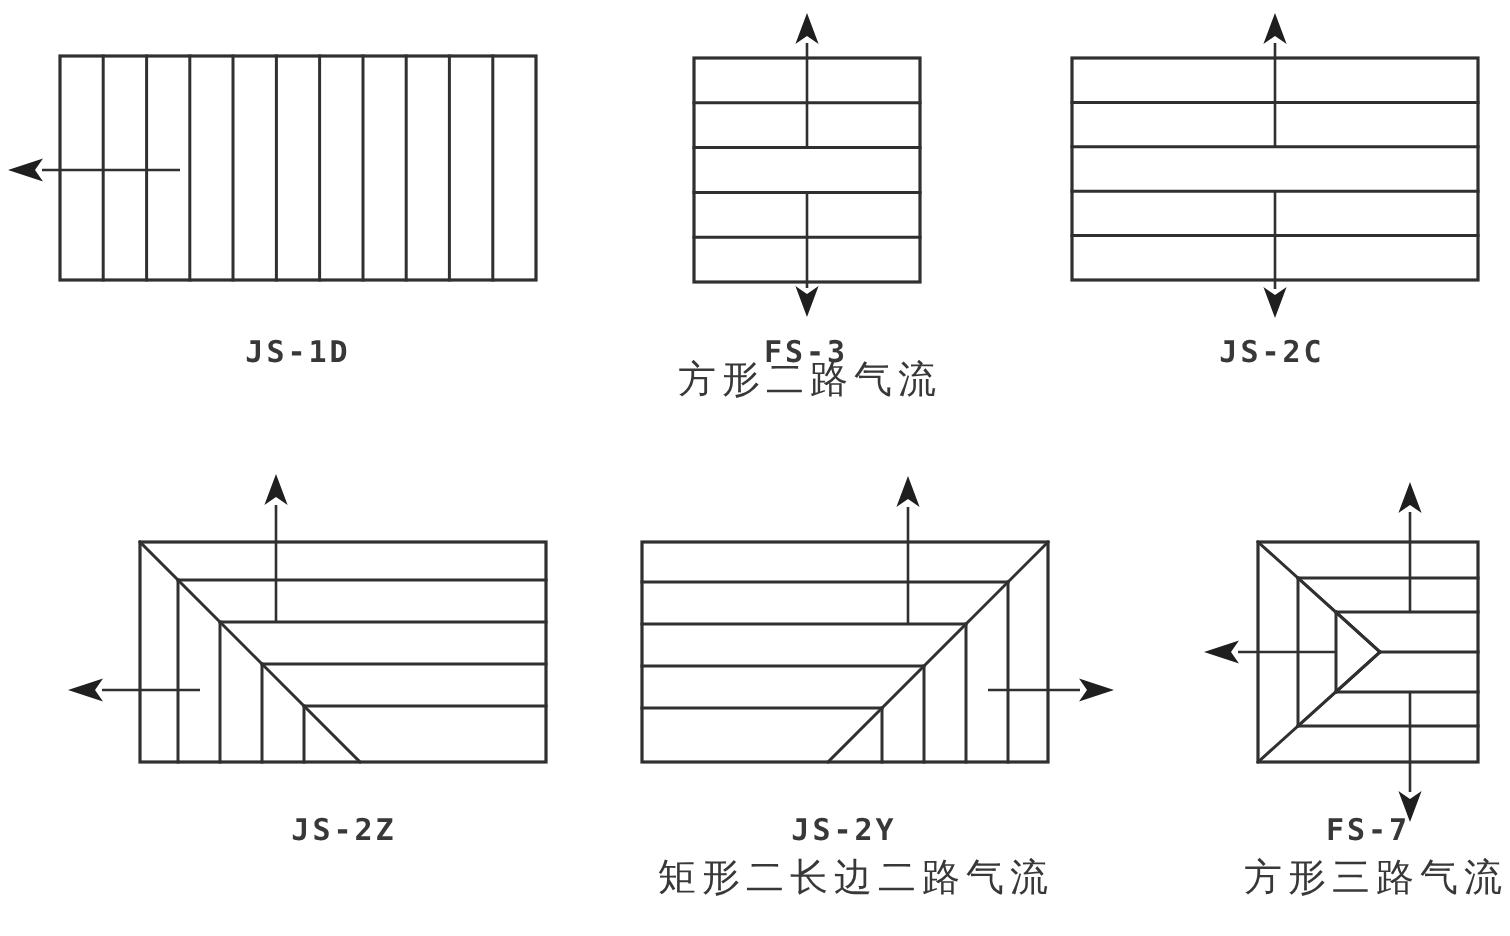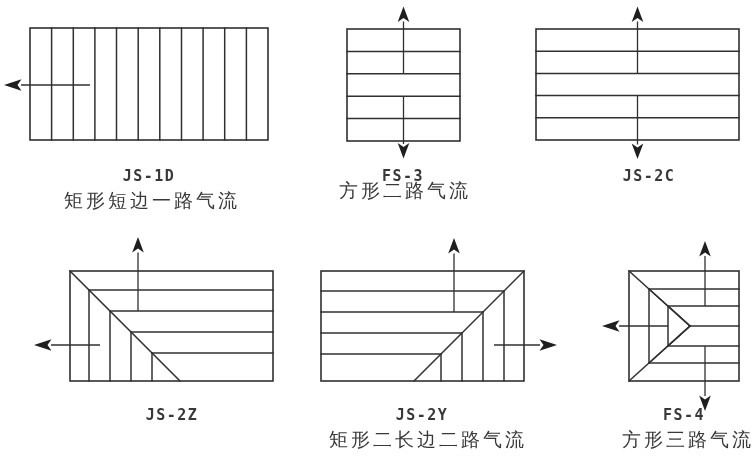--- a/index.html
+++ b/index.html
@@ -167,28 +167,27 @@
         <polygon class="head" points="705,411 699.2,395.5 705,399.5 710.8,395.5"></polygon>
       </g>
       <g>
         <line class="ln stem" x1="668" y1="326" x2="619" y2="326"></line>
         <polygon class="head" points="602,326 619.5,320.2 615.5,326 619.5,331.8"></polygon>
       </g>
     </g>
   </svg>
 
   <div class="code" style="left:149px;top:168px">JS-1D</div>
-  <div class="cap" style="left:152px;top:189px">矩形短边一路气流</div>
 
   <div class="code" style="left:403px;top:168px">FS-3</div>
   <div class="cap" style="left:405px;top:179px">方形二路气流</div>
 
-  <div class="code" style="left:649px;top:168px">JS-2C</div>
+  <div class="code" style="left:636px;top:168px">JS-2C</div>
 
   <div class="code" style="left:172px;top:407px">JS-2Z</div>
 
   <div class="code" style="left:422px;top:407px">JS-2Y</div>
   <div class="cap" style="left:428px;top:428px">矩形二长边二路气流</div>
 
-  <div class="code" style="left:684px;top:407px">FS-4</div>
+  <div class="code" style="left:684px;top:407px">FS-7</div>
   <div class="cap" style="left:688px;top:428px">方形三路气流</div>
 
 </div>
 
 </body></html>

